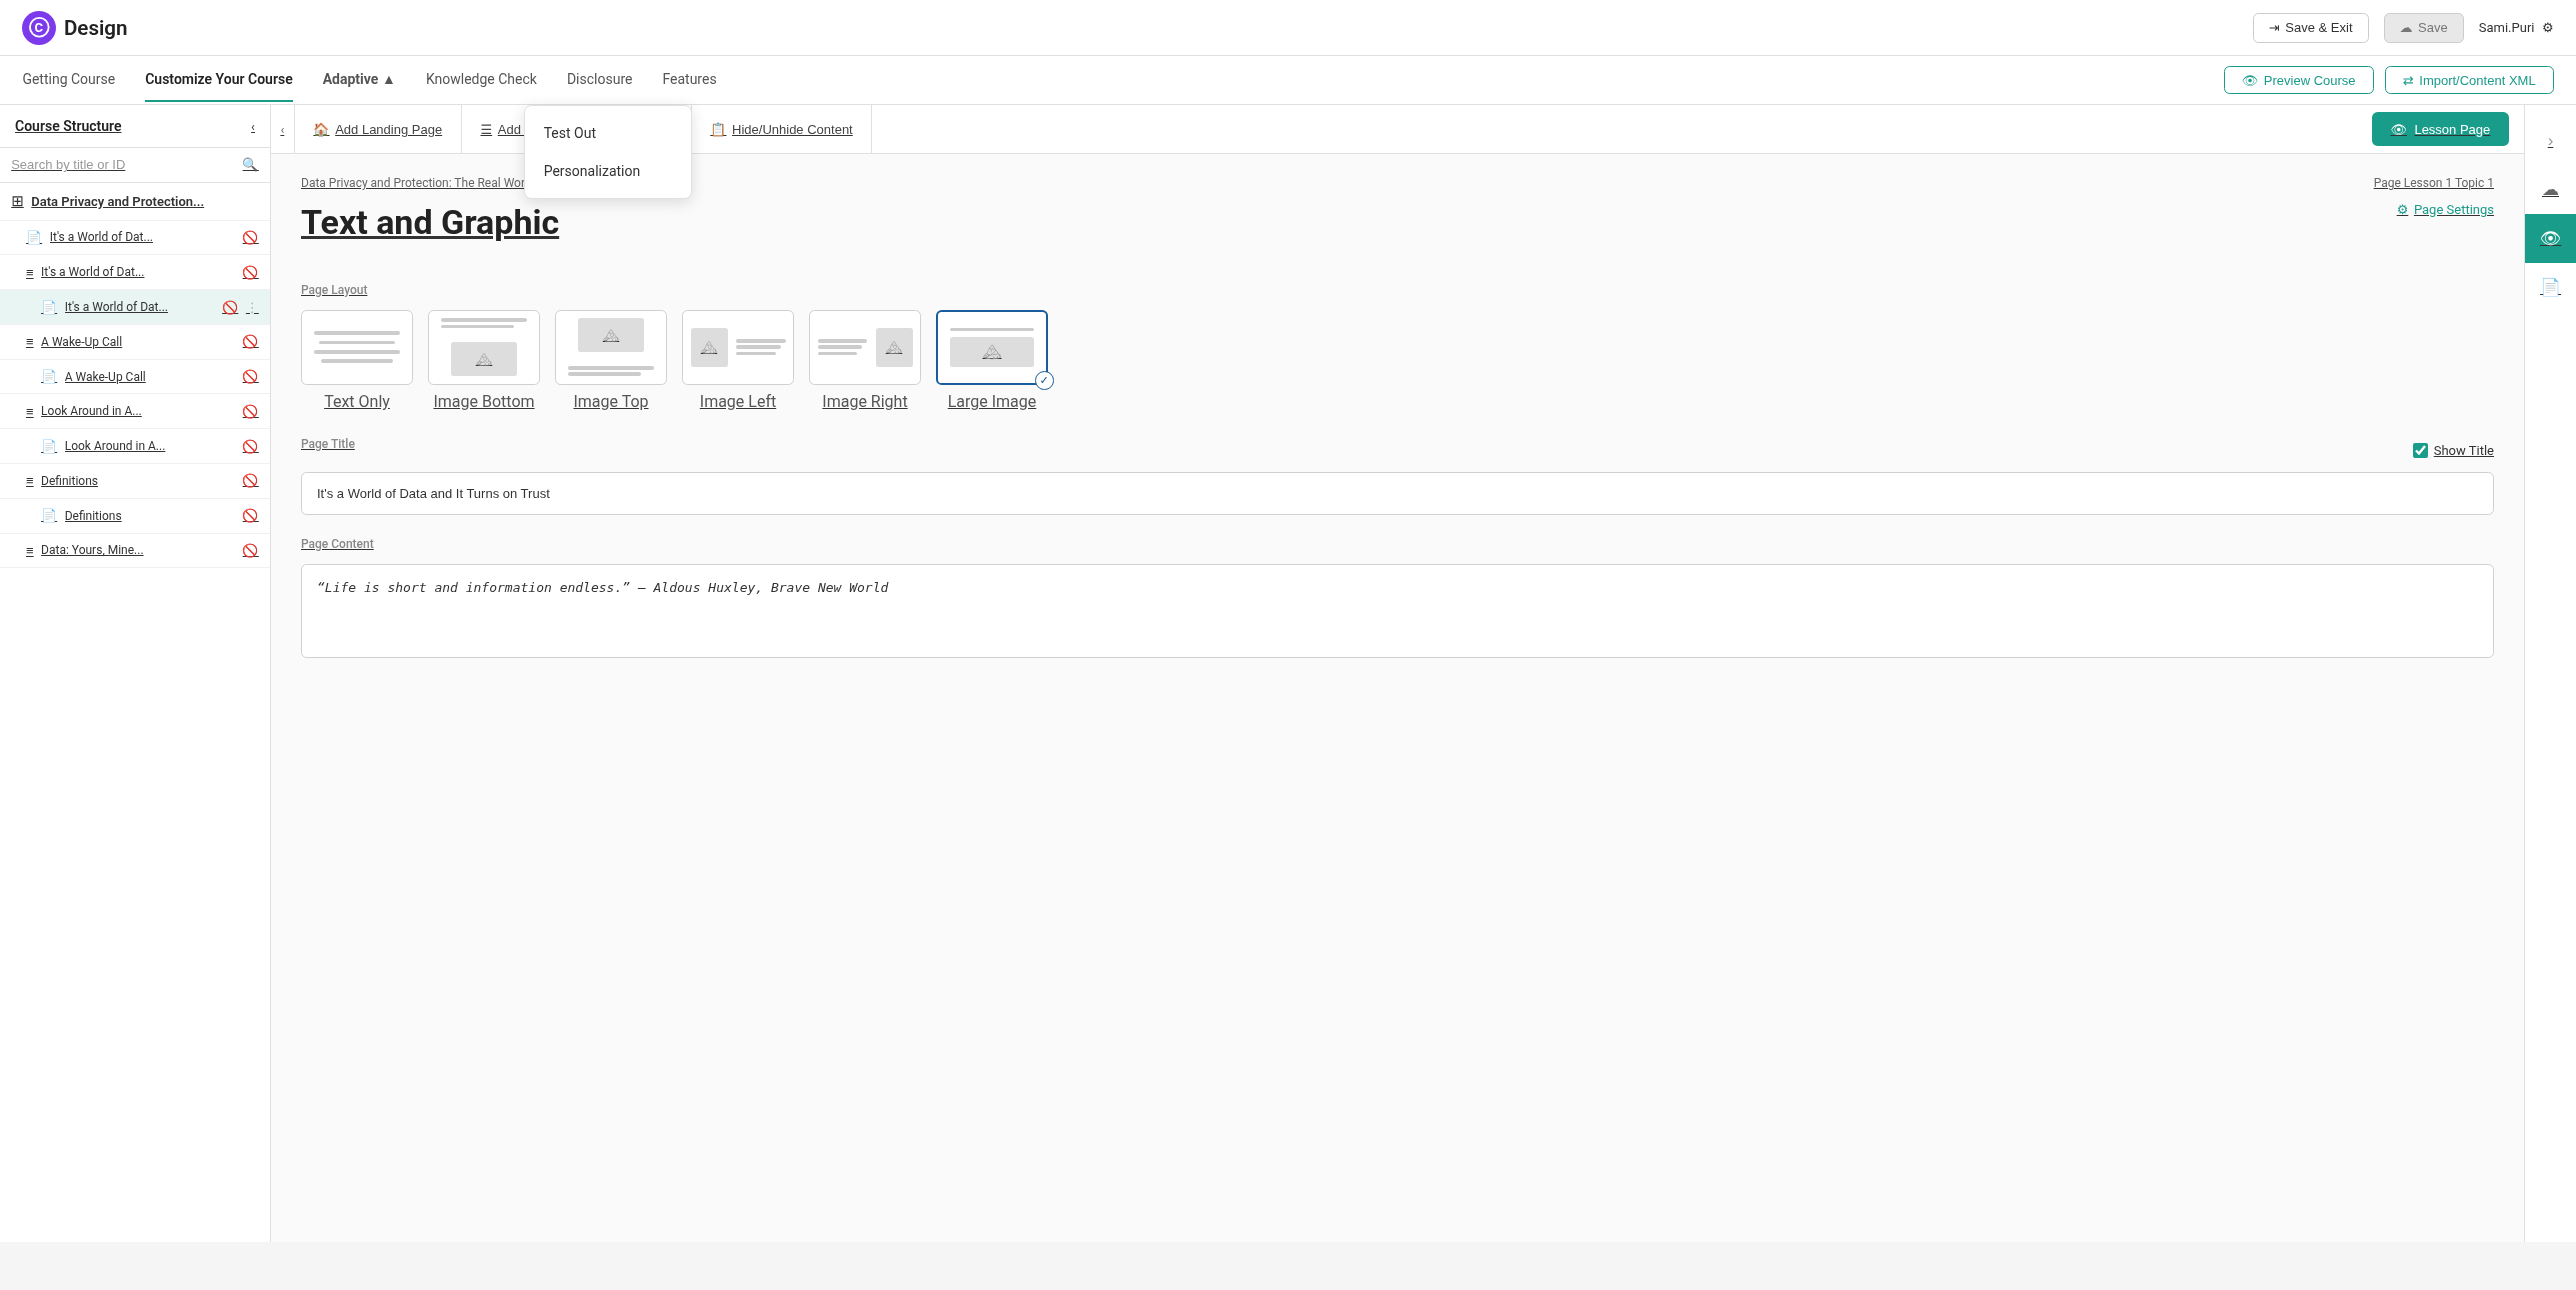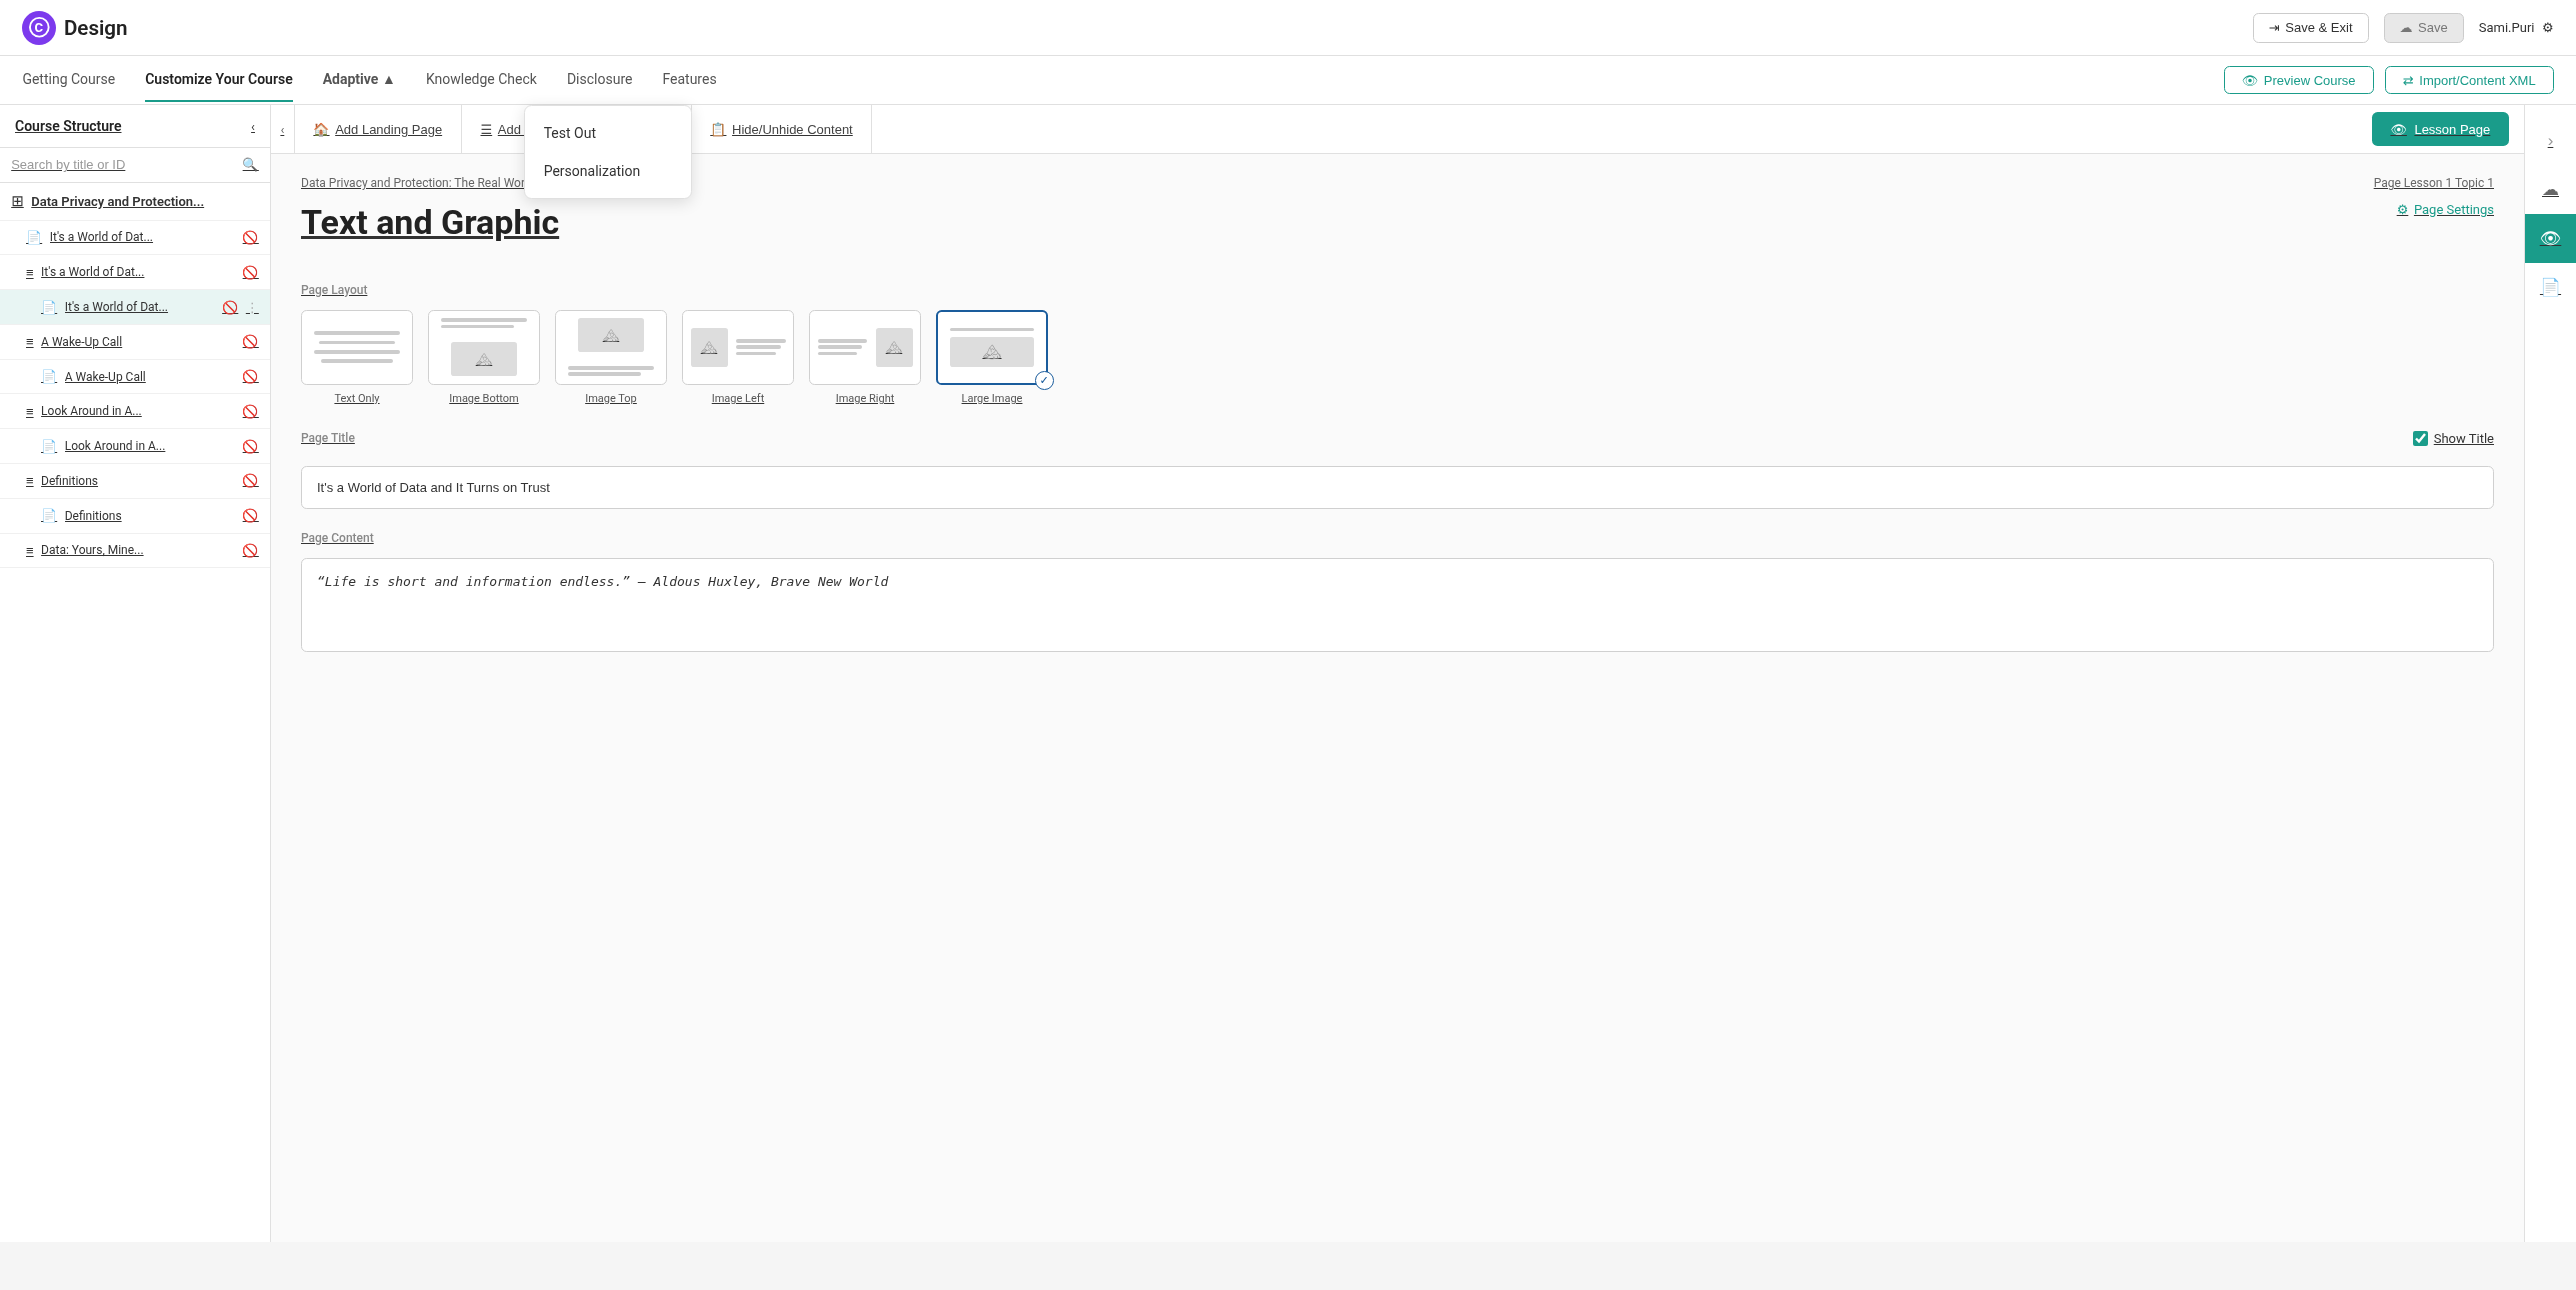--- a/index.html
+++ b/index.html
@@ -354,21 +354,21 @@
       background: #fff;
       border-radius: 50%;
       border: 1.9px solid #1a5c9c;
       color: #1a5c9c;
       font-size: 11.2px;
       display: flex;
       align-items: center;
       justify-content: center;
     }
     .layout-label {
-      font-size: 11px;
+      font-size: 16px;
       color: #555;
     }
     .line-bar {
       width: 90%;
       height: 3.7px;
       background: #ccc;
       border-radius: 1.9px;
     }
     .img-placeholder {
       width: 34px;
@@ -388,21 +388,21 @@
       gap: 3.7px;
     }
 
     
     .page-title-section {
       margin-bottom: 22.4px;
     }
     .title-row {
       display: flex;
       justify-content: space-between;
-      align-items: flex-start;
+      align-items: center;
       margin-bottom: 7.5px;
     }
     .show-title-checkbox {
       display: flex;
       align-items: center;
       gap: 5.6px;
       font-size: 13px;
       color: #333;
     }
     .show-title-checkbox input[type="checkbox"] {

